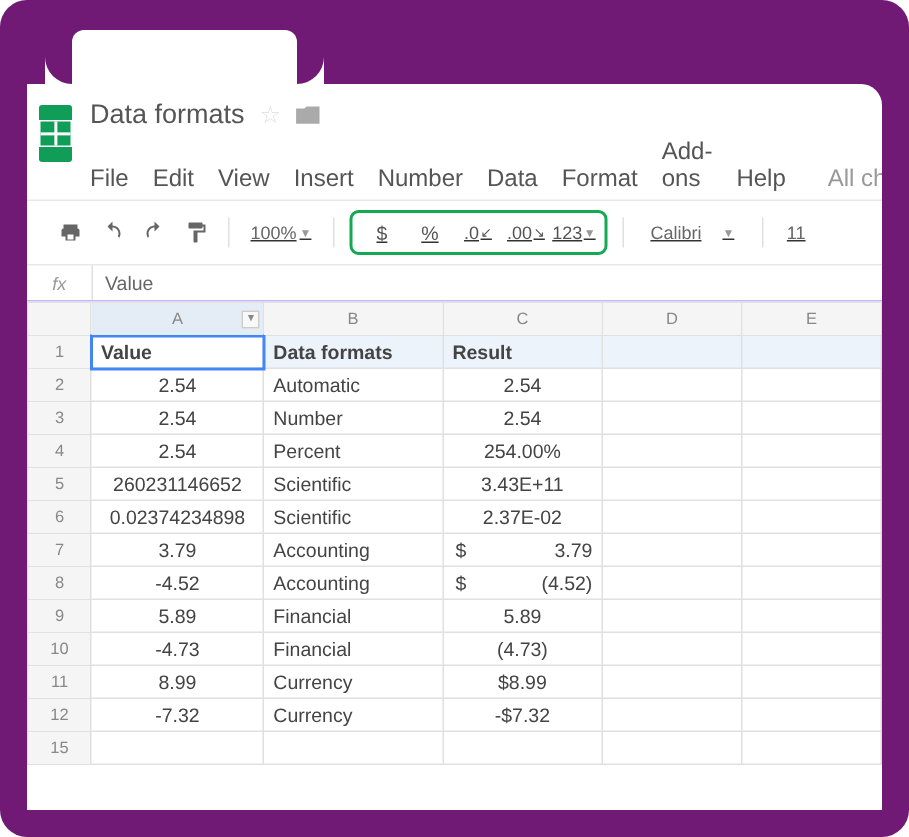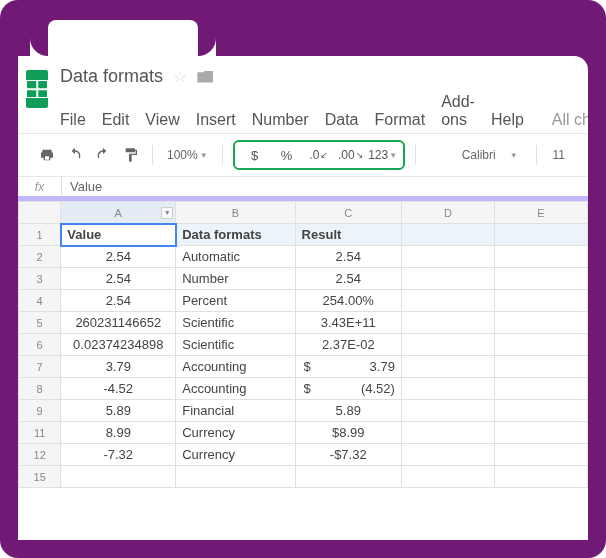--- a/index.html
+++ b/index.html
@@ -18,32 +18,32 @@
   .logo-inner::before{width:100%;height:1.5px;top:50%;left:0;transform:translateY(-50%);}
   .logo-inner::after{width:1.5px;height:100%;left:50%;top:0;transform:translateX(-50%);}
   .titlewrap{flex:1;}
   .title-row{display:flex;align-items:center;gap:10px;margin-bottom:6px;}
   .doc-title{font-size:18px;color:#555;}
   .star{color:#ddd;font-size:16px;}
   .folder{width:16px;height:12px;background:#aaa; clip-path: polygon(0 15%,35% 15%,45% 0,100% 0,100% 100%,0 100%); }
   .menubar{display:flex;gap:16px;color:#555;font-size:16px;align-items:flex-end;}
   .menubar span{cursor:default;}
   .changes{color:#999;margin-left:12px;white-space:nowrap;}
-  .toolbar{display:flex;align-items:center;gap:6px;padding:6px 8px 6px 18px;border-top:1px solid #e8e8e8;border-bottom:1px solid #e8e8e8;background:#fff;}
+  .toolbar{display:flex;align-items:center;gap:6px;padding:6px 8px 6px 18px;border-top:1px solid #e8e8e8;border-bottom:1px solid #e8e8e8;background:#fff;text-decoration:underline;}
   .tbtn{width:22px;height:22px;display:flex;align-items:center;justify-content:center;color:#666;font-size:13px;}
   .tbtn svg{width:16px;height:16px;fill:#666;}
   .sep{width:1px;height:20px;background:#e0e0e0;margin:0 4px;}
   .zoom{color:#666;font-size:12px;display:flex;align-items:center;gap:2px;padding:0 4px;}
   .tri{font-size:8px;color:#999;}
   .fmt-group{display:flex;align-items:center;gap:0;border:2px solid #14a853;border-radius:6px;padding:2px 4px;}
   .fmt-group .tbtn{width:32px;color:#555;font-size:13px;font-weight:normal;}
   .fmt-group .mbtn{font-size:12px;display:flex;align-items:center;gap:1px;}
-  .font-sel{color:#666;font-size:12px;display:flex;align-items:center;gap:14px;padding:0 8px;margin-left:28px;}
+  .font-sel{color:#666;font-size:12px;display:flex;align-items:center;gap:14px;padding:0 8px;}
   .size-sel{color:#666;font-size:12px;padding:0 6px;}
-  .fx-bar{display:flex;align-items:center;border-bottom:5px solid #c4b5fd;height:24px;}
+  .fx-bar{display:flex;align-items:center;border-bottom:1px solid #c4b5fd;height:24px;}
   .fx-label{width:44px;text-align:center;font-style:italic;color:#999;font-size:12px;border-right:1px solid #e0e0e0;height:100%;display:flex;align-items:center;justify-content:center;}
   .fx-val{padding-left:8px;color:#666;font-size:13px;}
   .sheet{flex:1;overflow:auto;position:relative;}
   table{border-collapse:collapse;width:100%;}
   th,td{border:1px solid #e0e0e0;padding:3px 6px;height:22px;font-size:13px;color:#444;text-align:left;white-space:nowrap;}
   th{background:#f5f5f5;font-weight:normal;color:#888;font-size:11px;text-align:center;position:relative;}
   th.corner{width:44px;background:#f5f5f5;}
   th.rowh{width:44px;text-align:center;background:#f5f5f5;}
   td.num{text-align:center;}
   .selcol{background:#ecf3fb;}
@@ -232,20 +232,28 @@
             </tr>
         <tr>
               <th class="rowh">9</th>
               <td class="num">5.89</td>
               <td>Financial</td>
               <td class="num">5.89</td>
               <td></td>
               <td></td>
             </tr>
         <tr>
+              <th class="rowh">10</th>
+              <td class="num">-4.73</td>
+              <td>Financial</td>
+              <td class="num">(4.73)</td>
+              <td></td>
+              <td></td>
+            </tr>
+        <tr>
               <th class="rowh">11</th>
               <td class="num">8.99</td>
               <td>Currency</td>
               <td class="num">$8.99</td>
               <td></td>
               <td></td>
             </tr>
         <tr>
               <th class="rowh">12</th>
               <td class="num">-7.32</td>

